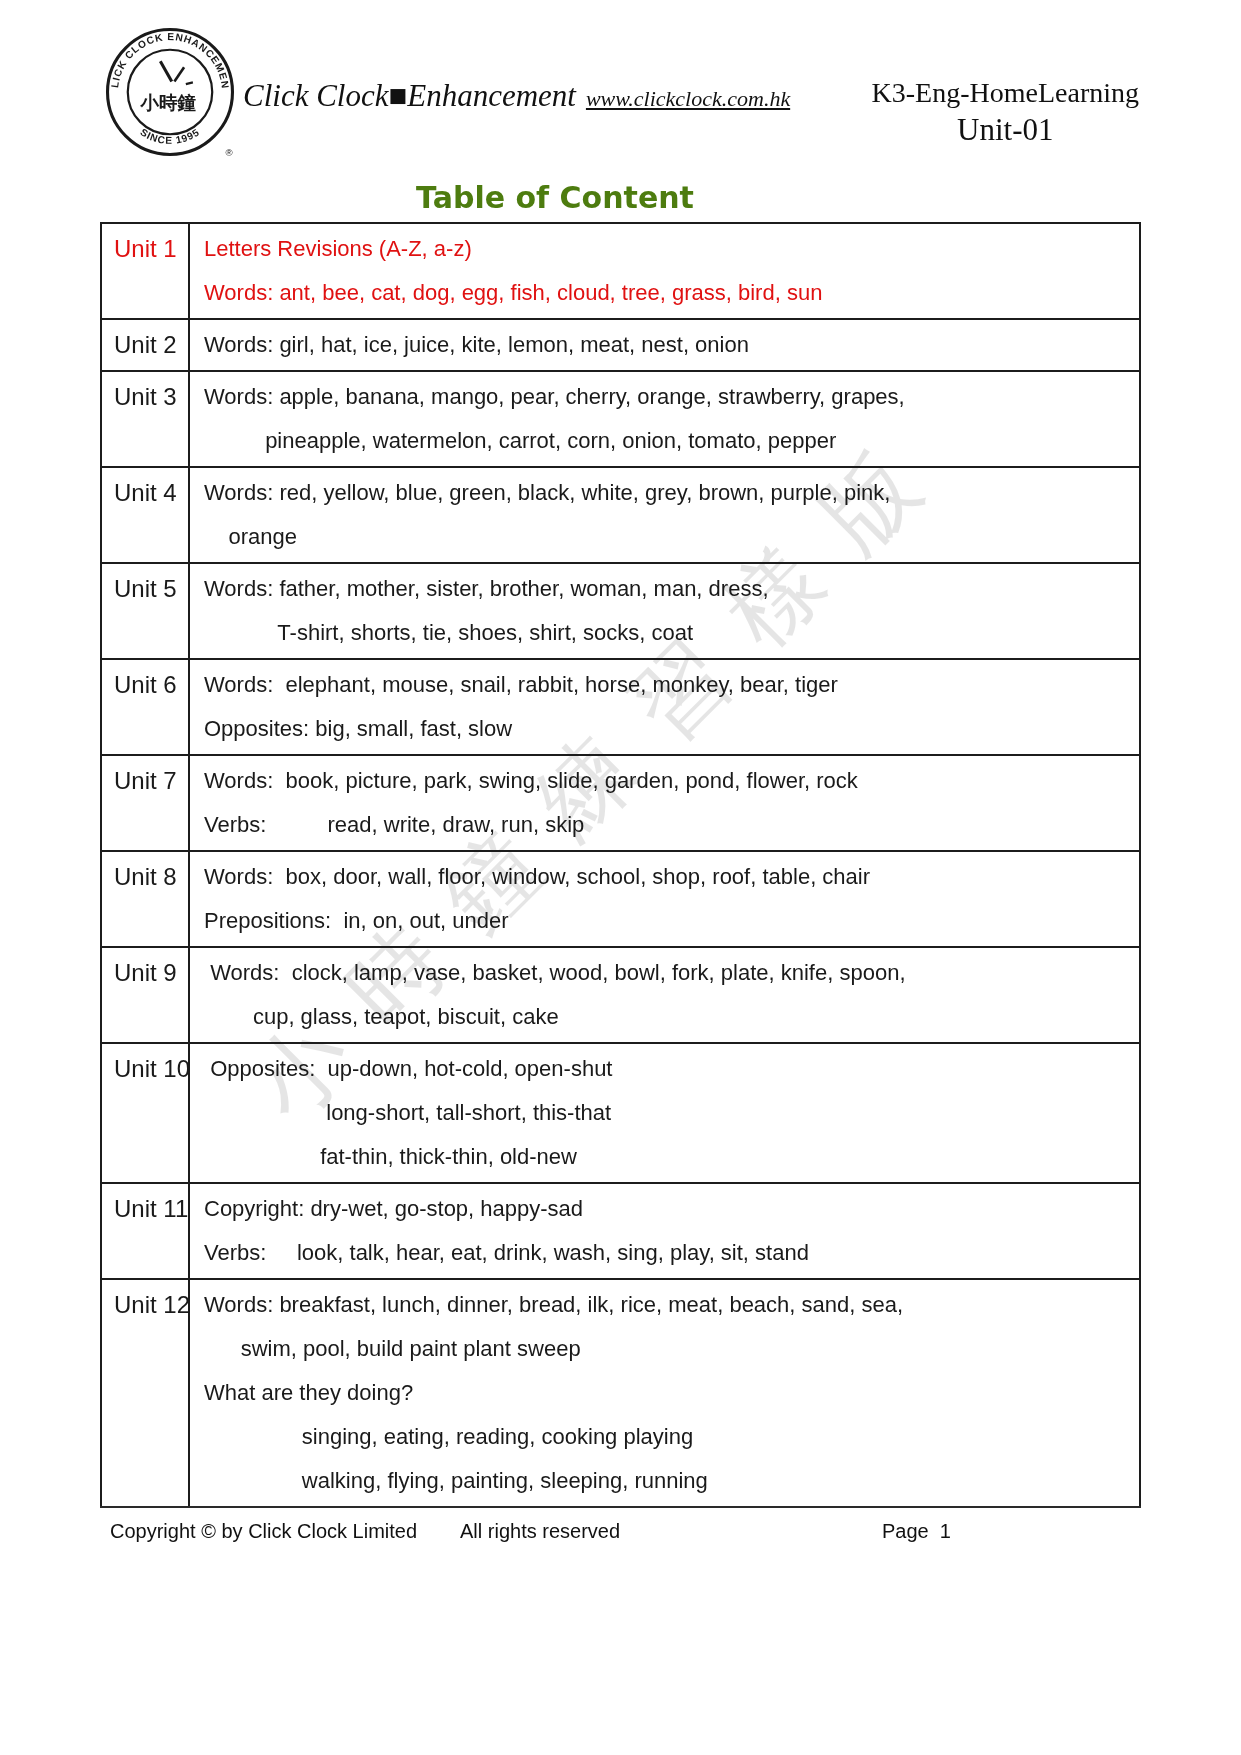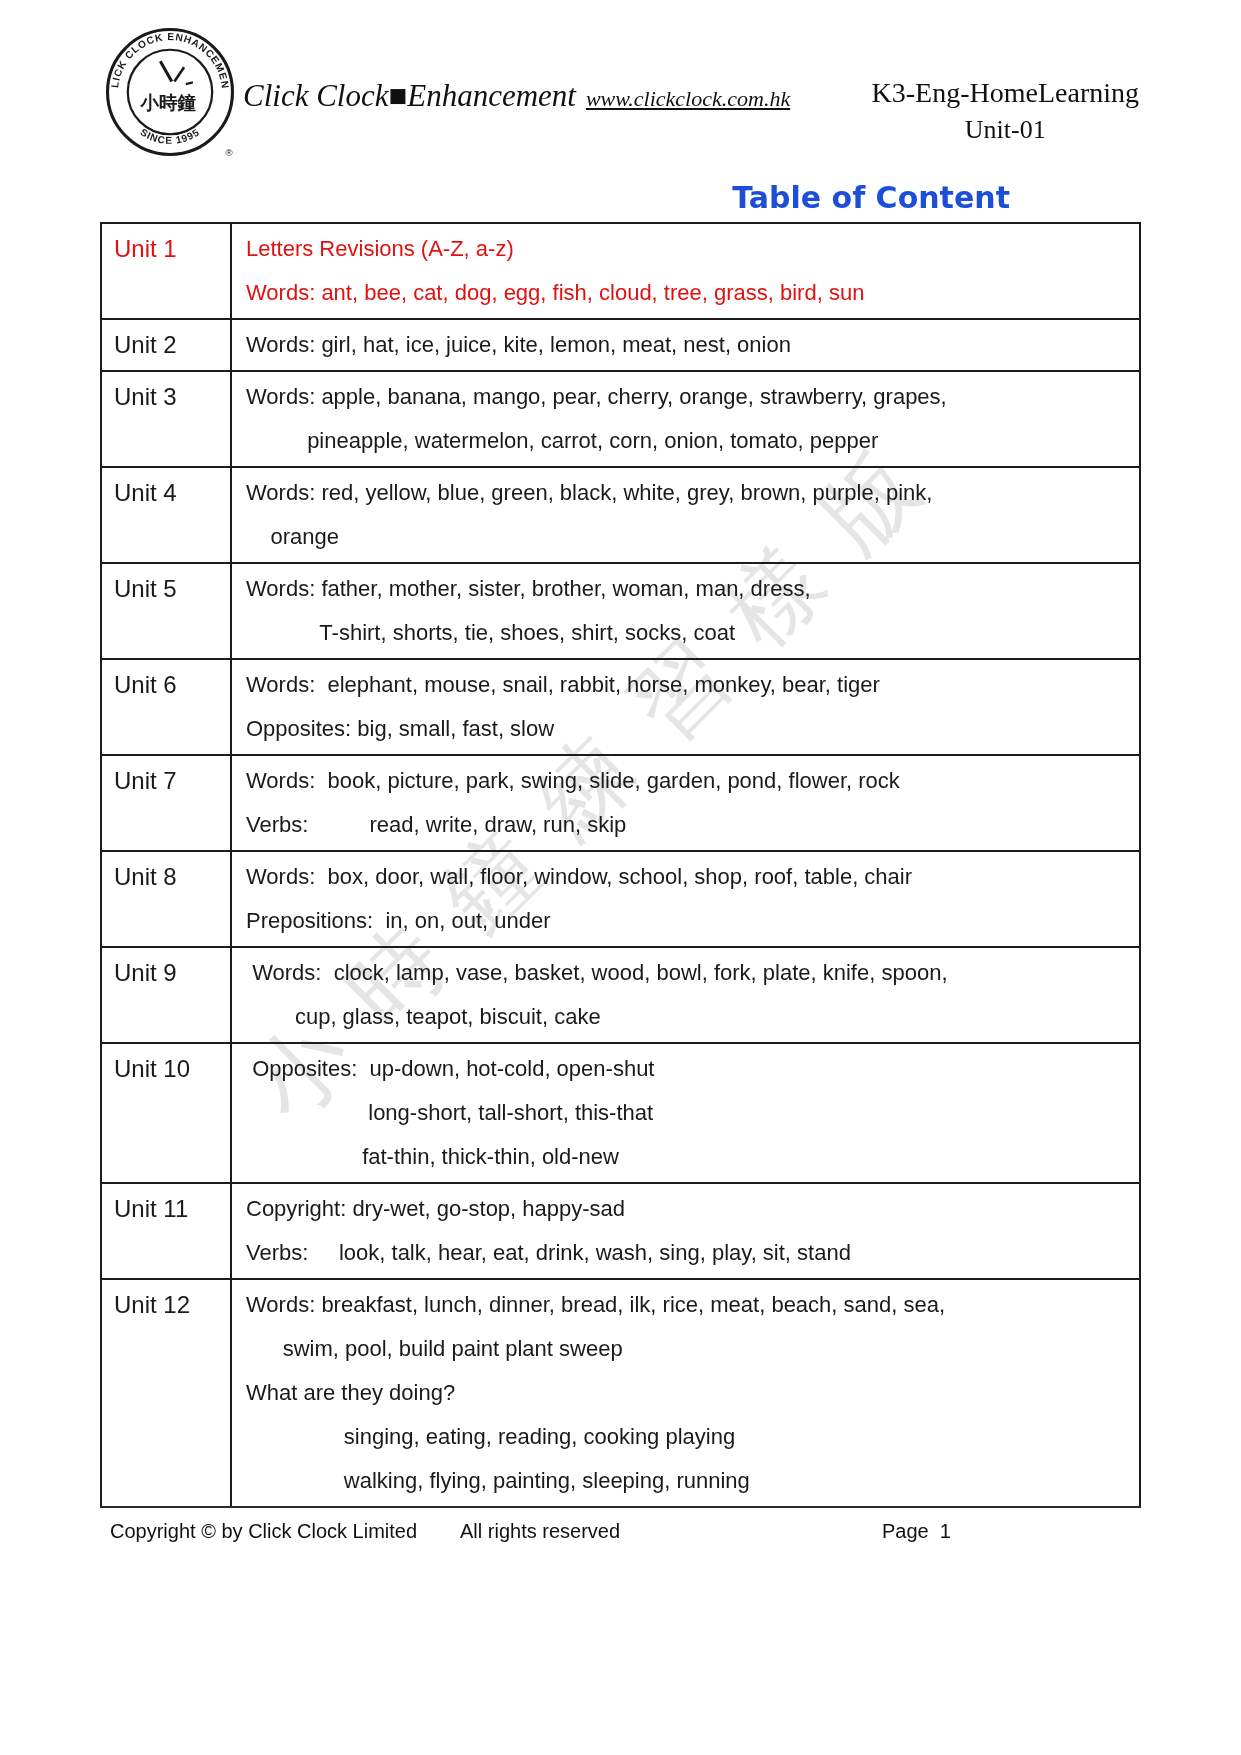--- a/index.html
+++ b/index.html
@@ -55,33 +55,33 @@
   }
   .header-right {
     position: absolute;
     right: 102px;
     top: 76px;
     text-align: center;
     font-family: "Liberation Serif", serif;
     color: #111;
   }
   .course-code { font-size: 28px; line-height: 34px; }
-  .unit-code { font-size: 26px; line-height: 40px; }
+  .unit-code { font-size: 31px; line-height: 40px; }
 
   
   .doc-title {
     position: absolute;
     left: 100px;
     top: 180px;
     width: 910px;
-    text-align: right;
+    text-align: center;
     font-size: 30px;
     font-weight: bold;
     font-family: "DejaVu Sans", sans-serif;
-    color: #1d4ed8;
+    color: #4d7c0f;
   }
 
   
   .watermark {
     position: absolute;
     left: 140px;
     top: 730px;
     width: 880px;
     text-align: center;
     font-size: 92px;
@@ -100,21 +100,21 @@
     top: 222px;
     width: 1041px;
     border-collapse: collapse;
     table-layout: fixed;
   }
   .toc-table td {
     border: 2px solid #1c1c1c;
     vertical-align: top;
   }
   .unit-cell {
-    width: 130px;
+    width: 88px;
     padding: 3px 4px 3px 12px;
     font-size: 24px;
     line-height: 44px;
     font-family: "Liberation Sans", sans-serif;
     white-space: nowrap;
   }
   .content-cell {
     padding: 3px 8px 3px 14px;
     font-size: 22px;
     line-height: 44px;

